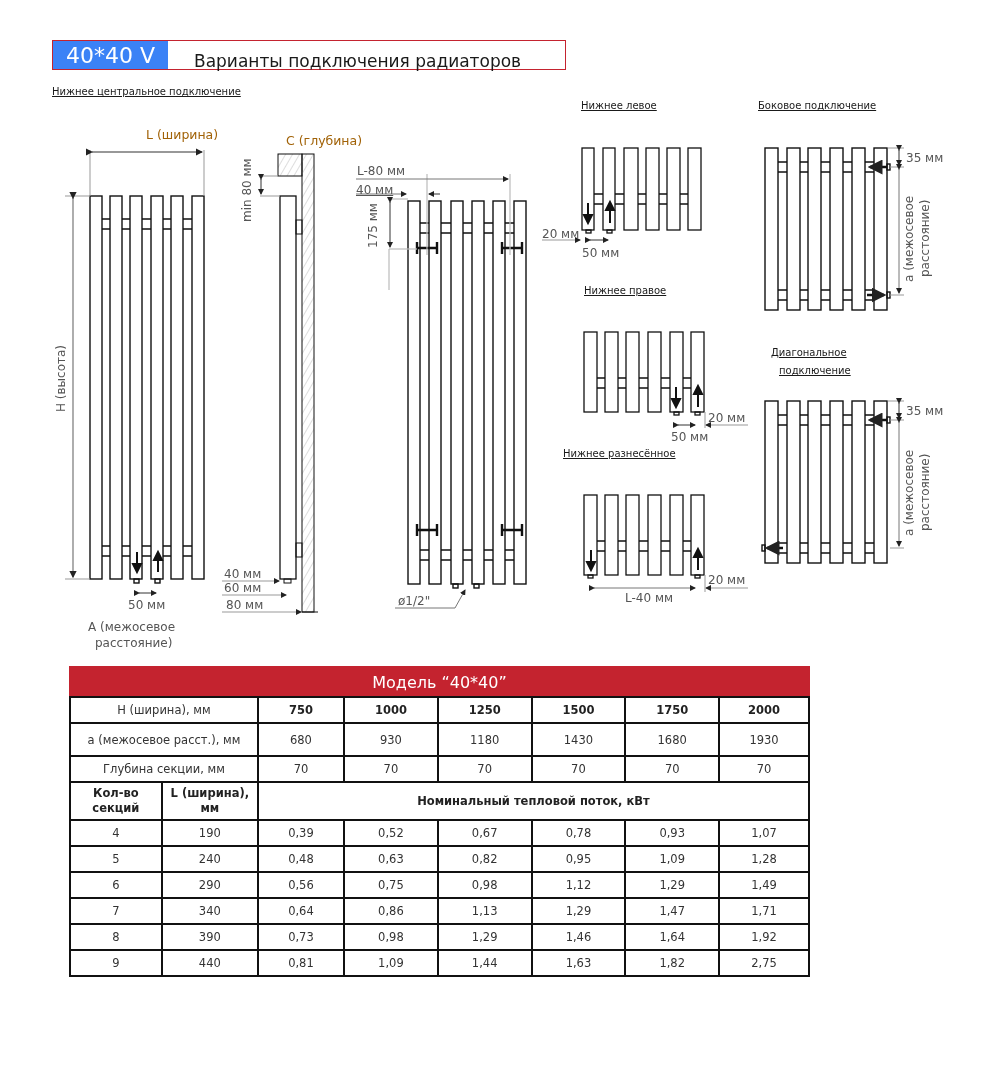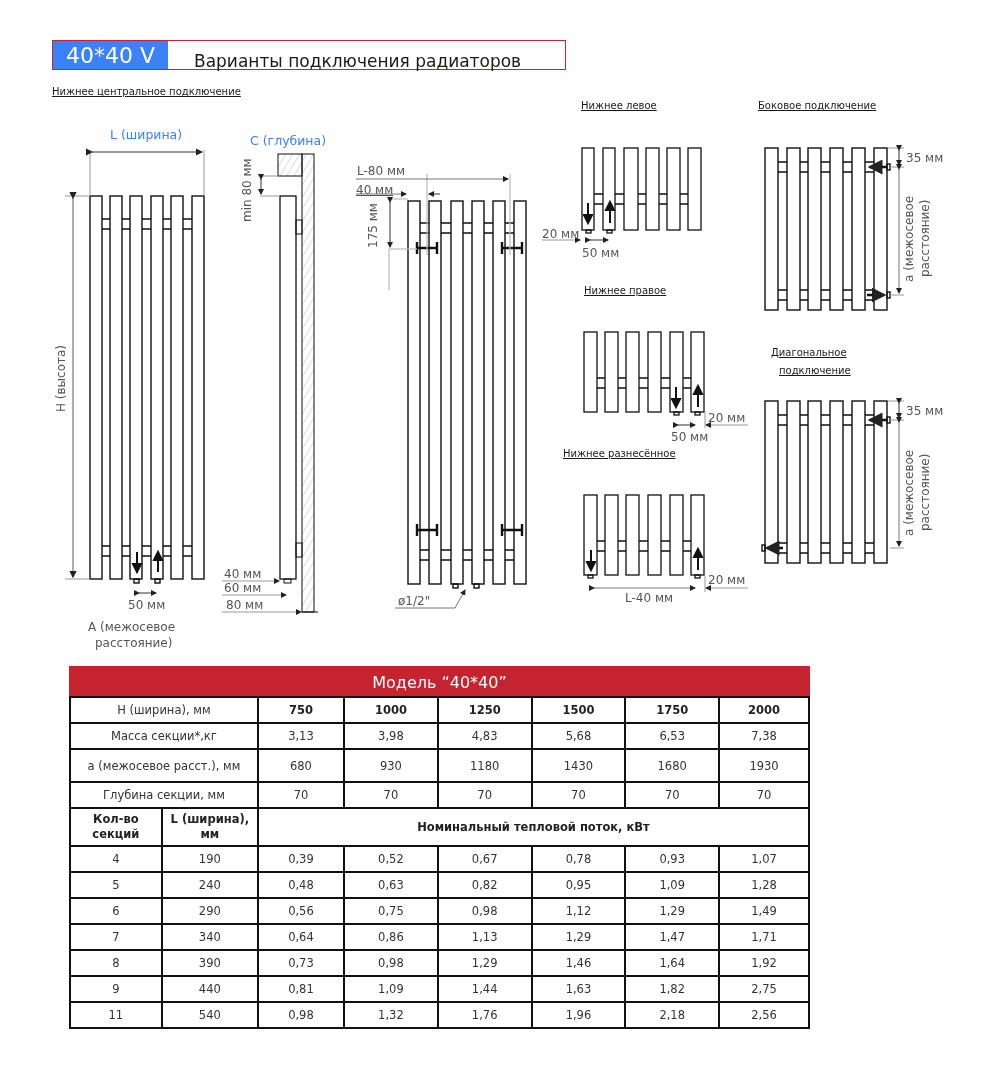--- a/index.html
+++ b/index.html
@@ -3,21 +3,21 @@
 <meta charset="utf-8">
 <style>
   html, body { margin:0; padding:0; background:#ffffff; }
   body { width:996px; height:1087px; position:relative; font-family:"Liberation Sans", sans-serif; color:#1a1a1a; overflow:hidden; }
   .abs { position:absolute; }
   .hdr { left:52px; top:40px; width:512px; height:28px; border:1px solid #c4232f; display:flex; }
   .hdr-badge { background:#3b82f6; color:#fff; font-weight:normal; font-size:22px; width:115px; display:flex; align-items:center; justify-content:center; font-family:"DejaVu Sans", sans-serif; }
   .hdr-title { flex:1; display:flex; align-items:center; padding-left:26px; font-size:17px; font-family:"DejaVu Sans", sans-serif;margin-top:12px; }
   .sec-title { font-size:10px; text-decoration:underline; font-family:"DejaVu Sans", sans-serif; white-space:nowrap; }
   .lbl { font-size:12px; color:#555; font-family:"DejaVu Sans", sans-serif; white-space:nowrap; }
-  .lbl-dark { font-size:12.5px; color:#3b82f6; font-family:"DejaVu Sans", sans-serif; white-space:nowrap; }
+  .lbl-dark { font-size:12.5px; color:#a16207; font-family:"DejaVu Sans", sans-serif; white-space:nowrap;margin-left:36px; }
   .vert { transform:rotate(-90deg); transform-origin:left top; }
   svg { position:absolute; left:0; top:0; overflow:visible; }
   table.spec { position:absolute; left:69px; top:666px; width:741px; border-collapse:collapse; font-family:"DejaVu Sans", sans-serif; font-size:11.5px; }
   table.spec td, table.spec th { border:2px solid #111; text-align:center; padding:0; height:24px; color:#333; }
   table.spec .title-row th { background:#c4232f; color:#fff; font-weight:normal; font-size:16px; height:28px; border-color:#c4232f; border-bottom:2px solid #111; }
   table.spec .bold { font-weight:bold; color:#222; }
   table.spec .tall { height:31px;margin-top:28px; }
   table.spec .head2 td { height:36px; font-weight:bold; color:#222; line-height:15px; }
 </style>
 </head>
@@ -263,29 +263,20 @@
       </tr>
   <tr>
     <td colspan="2">H (ширина), мм</td>
     <td class="bold">750</td>
     <td class="bold">1000</td>
     <td class="bold">1250</td>
     <td class="bold">1500</td>
     <td class="bold">1750</td>
     <td class="bold">2000</td>
   </tr>
-  <tr>
-    <td colspan="2">Масса секции*,кг</td>
-    <td>3,13</td>
-    <td>3,98</td>
-    <td>4,83</td>
-    <td>5,68</td>
-    <td>6,53</td>
-    <td>7,38</td>
-  </tr>
   <tr class="tall">
     <td colspan="2" class="tall">а (межосевое расст.), мм</td>
     <td class="tall">680</td>
     <td class="tall">930</td>
     <td class="tall">1180</td>
     <td class="tall">1430</td>
     <td class="tall">1680</td>
     <td class="tall">1930</td>
   </tr>
   <tr>
@@ -357,24 +348,14 @@
       <tr>
         <td>9</td>
         <td>440</td>
         <td>0,81</td>
         <td>1,09</td>
         <td>1,44</td>
         <td>1,63</td>
         <td>1,82</td>
         <td>2,75</td>
       </tr>
-      <tr>
-        <td>11</td>
-        <td>540</td>
-        <td>0,98</td>
-        <td>1,32</td>
-        <td>1,76</td>
-        <td>1,96</td>
-        <td>2,18</td>
-        <td>2,56</td>
-      </tr>
     </tbody>
 </table>
 
 </body></html>

